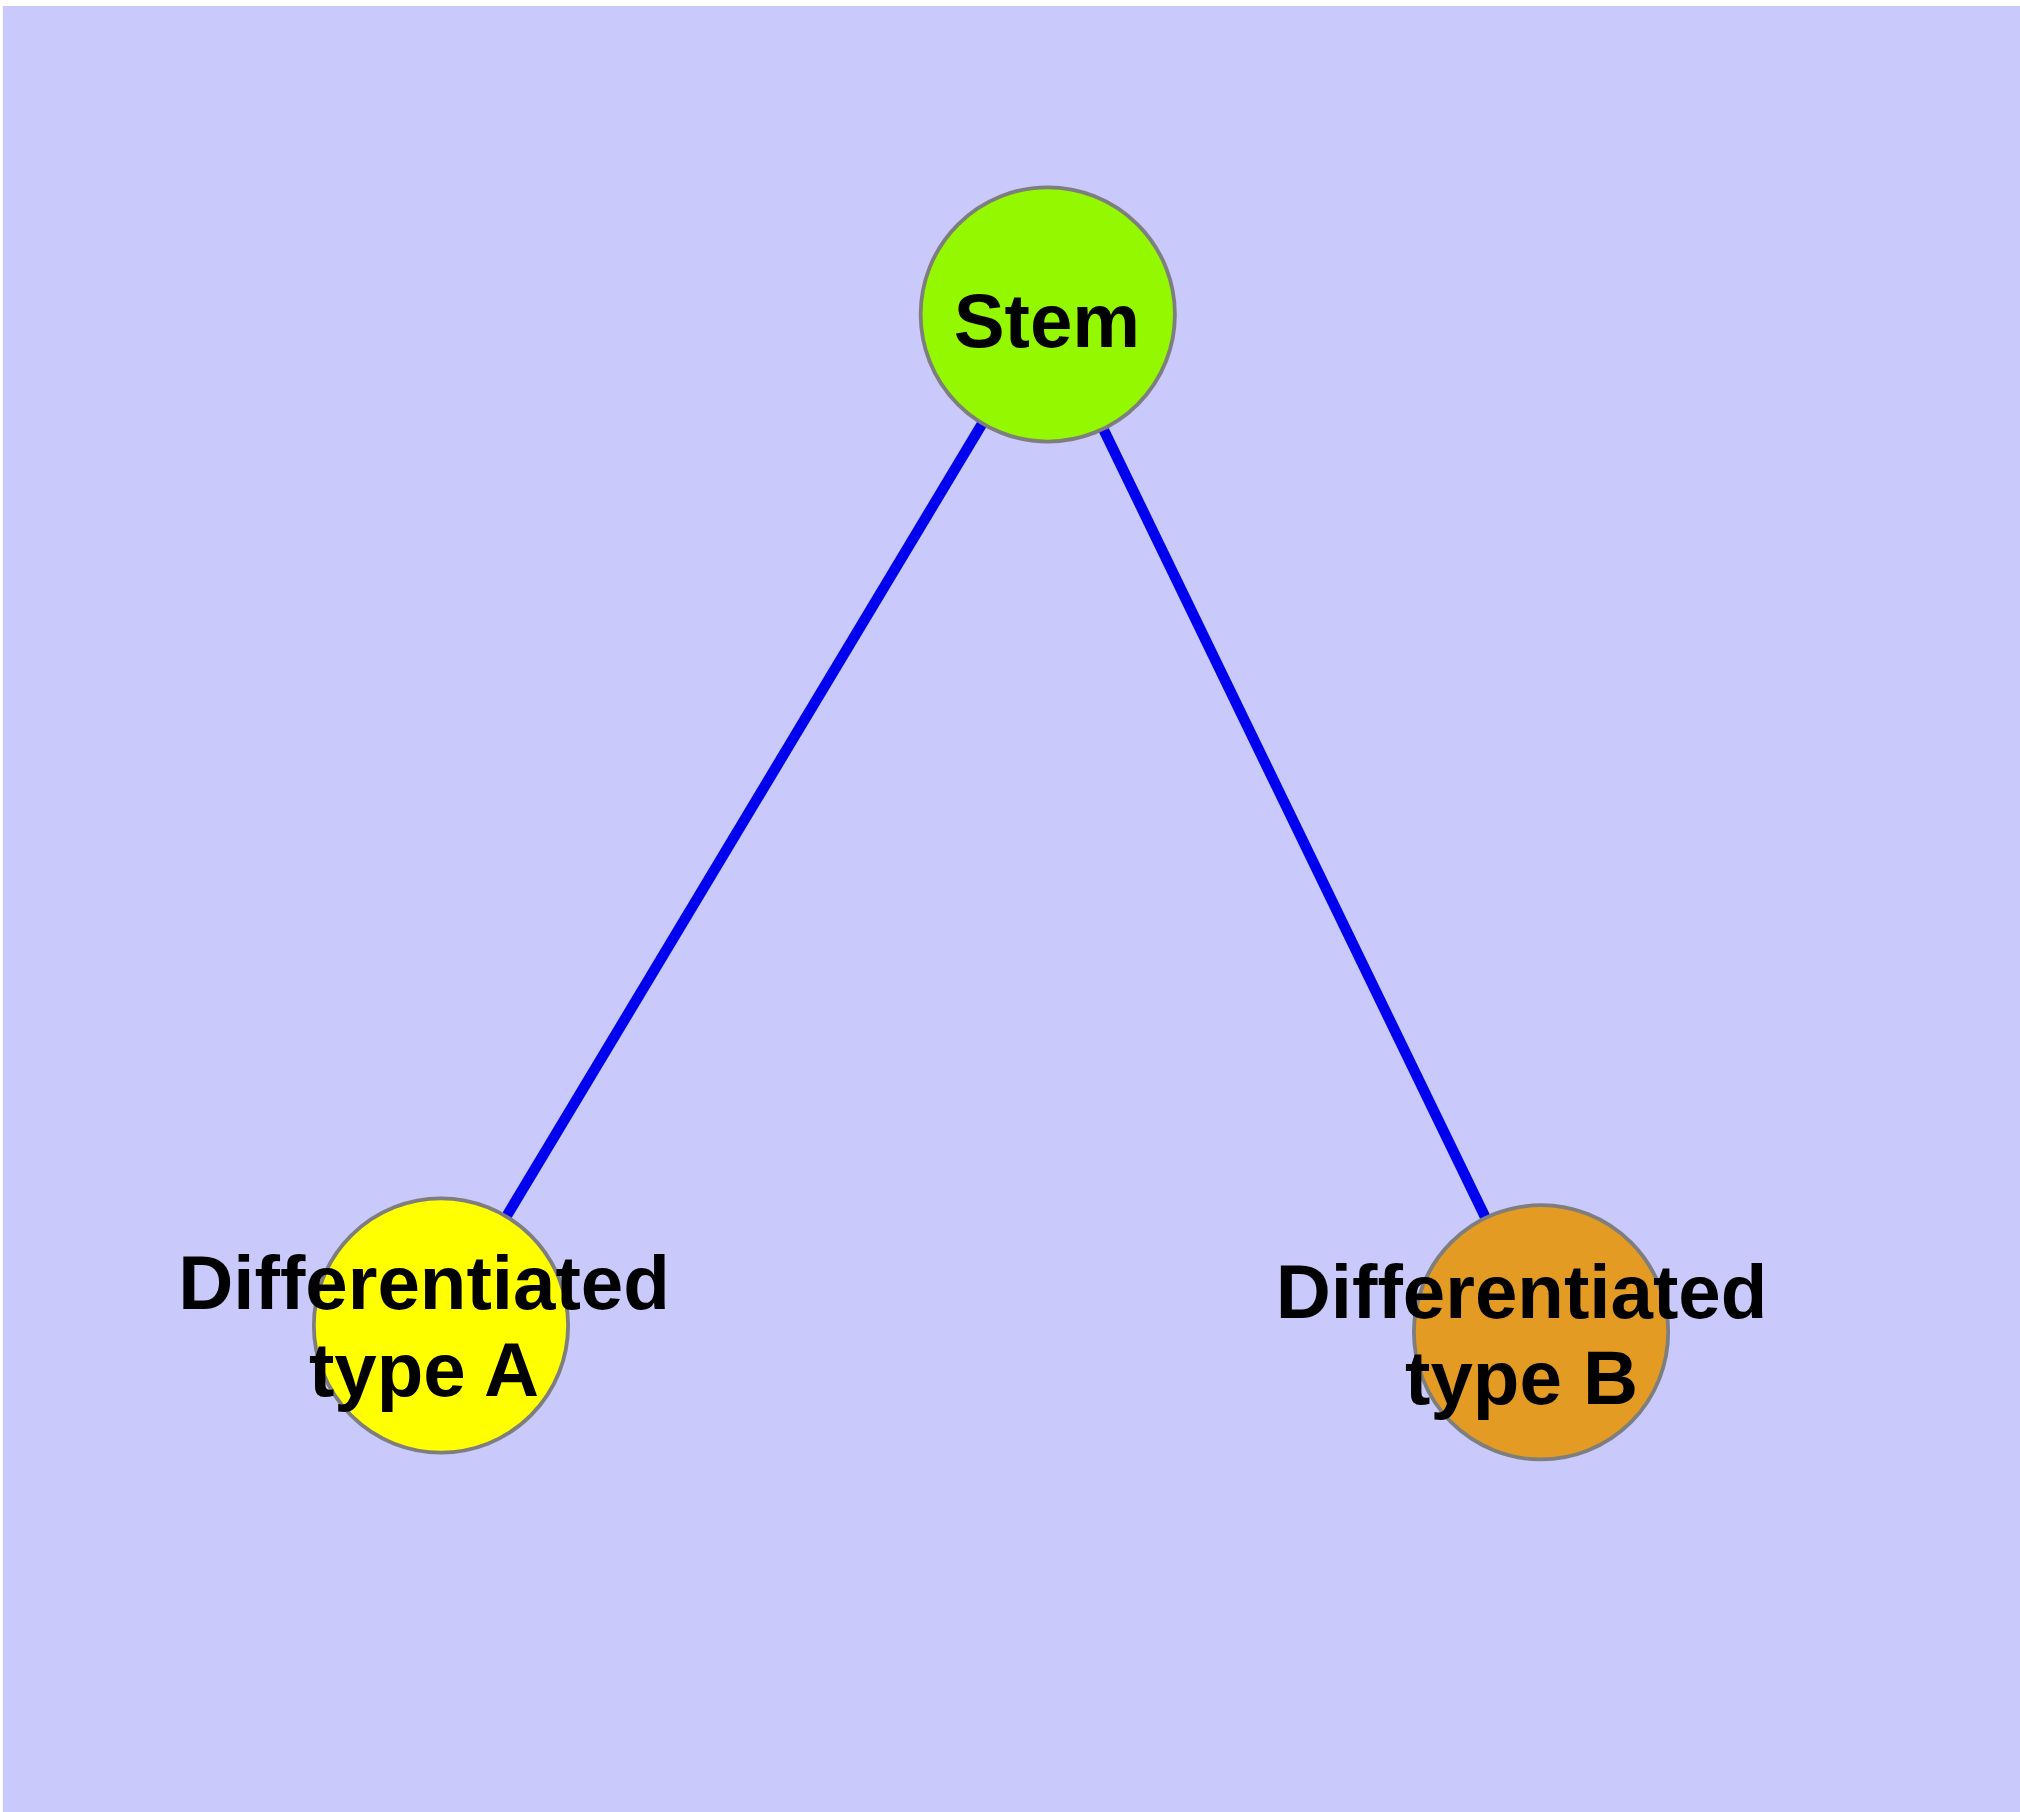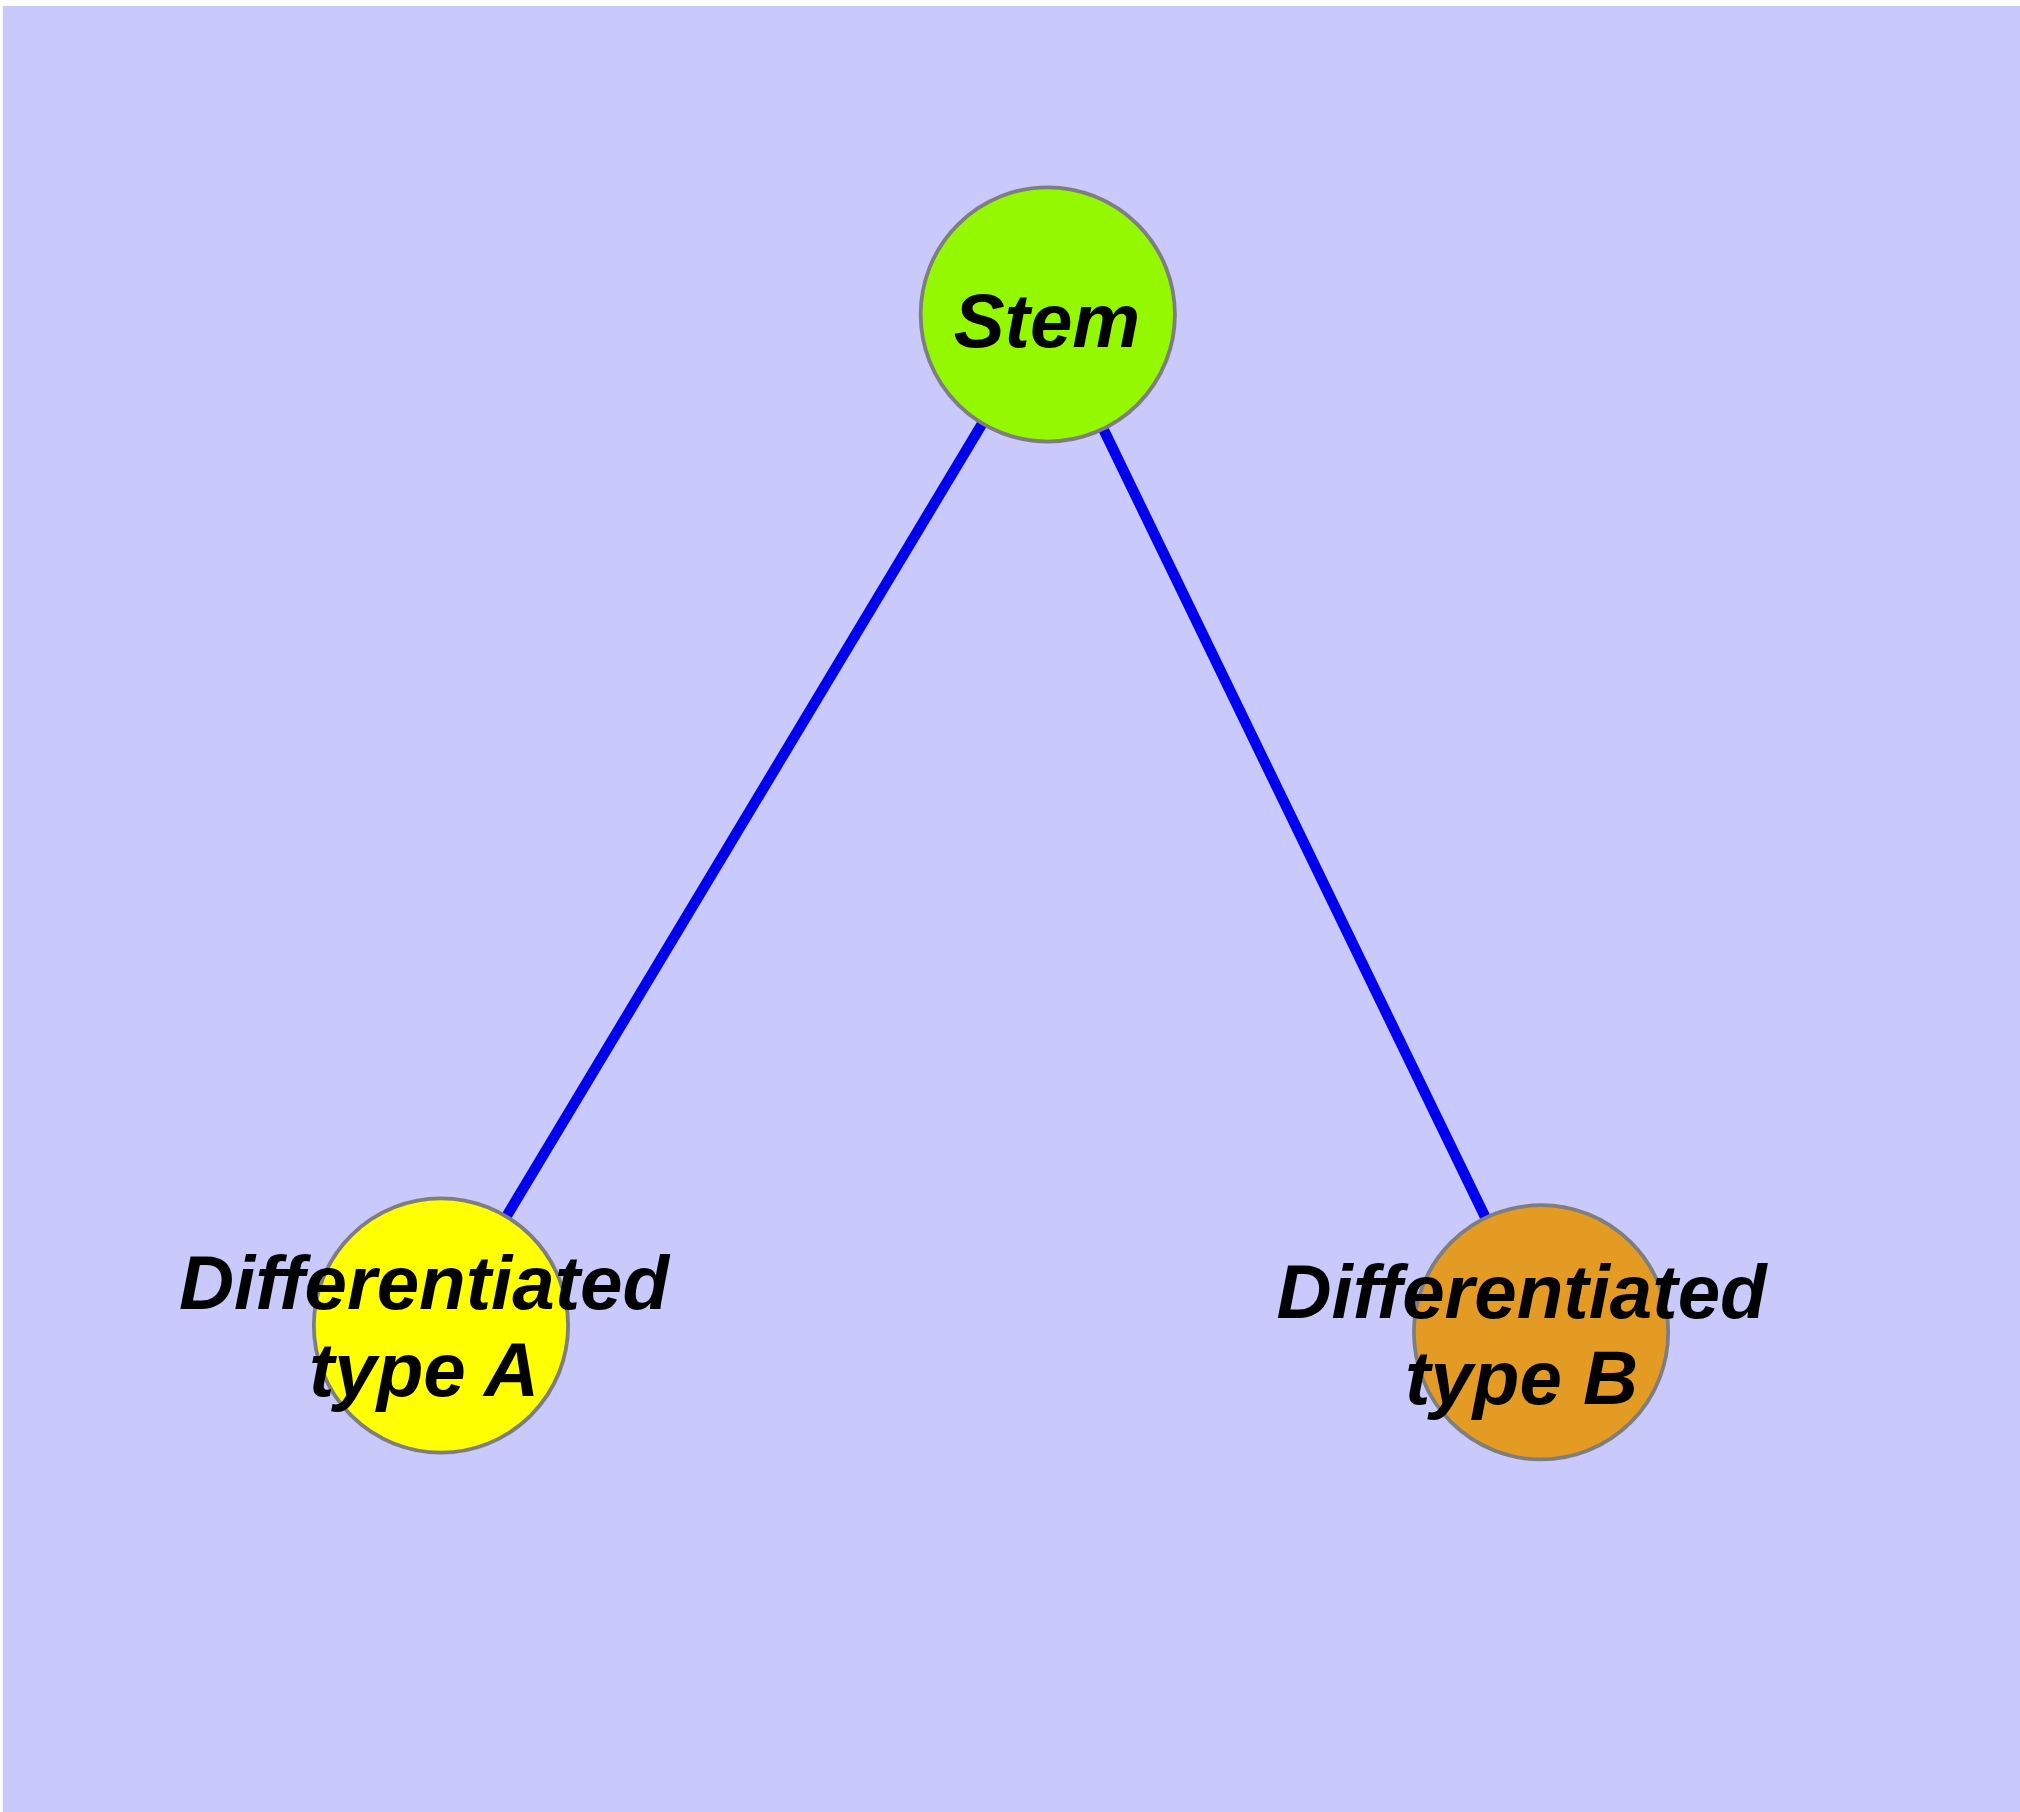--- a/index.html
+++ b/index.html
@@ -8,21 +8,20 @@
     background: #ffffff;
     width: 2021px;
     height: 1812px;
     overflow: hidden;
     font-family: "Liberation Sans", sans-serif;
   }
   #stage {
     position: relative;
     width: 2021px;
     height: 1812px;
-    font-style: italic;
   }
   svg {
     display: block;
   }
   .node-label {
     font-family: "Liberation Sans", sans-serif;
     font-weight: 700;
     fill: #000000;
     text-anchor: middle;
   }

